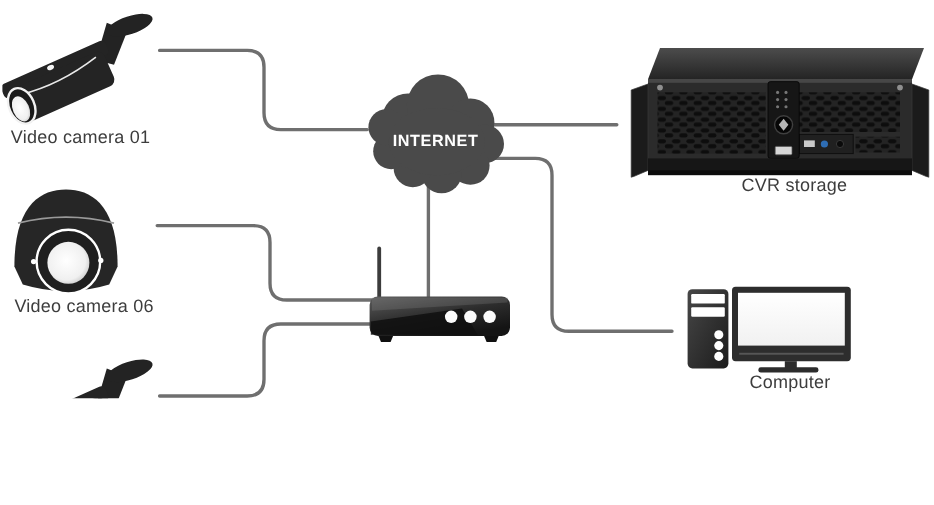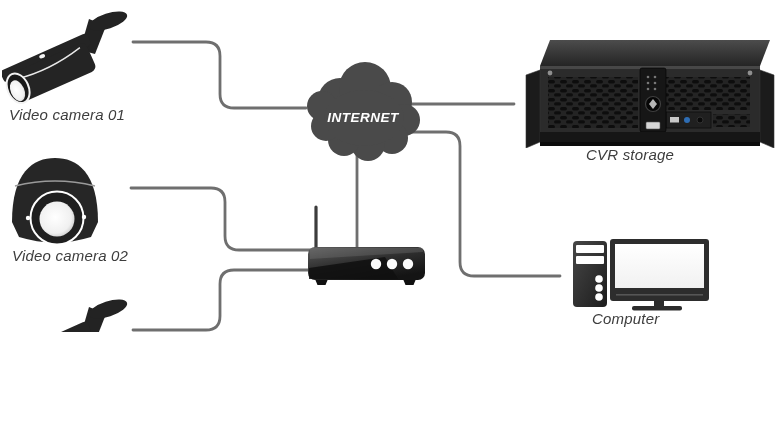--- a/index.html
+++ b/index.html
@@ -1,25 +1,24 @@
 <!DOCTYPE html>
 <html><head>
 <meta charset="utf-8">
 <style>
   html,body{margin:0;padding:0;background:#fff;}
   .canvas{
     position:relative;width:778px;height:332px;background:#ffffff;overflow:hidden;
     font-family:"Liberation Sans", sans-serif;
-    font-style:italic;
   }
   .abs{position:absolute;}
   .node-label{
     position:absolute;font-size:15px;color:#3d3d3d;letter-spacing:.2px;white-space:nowrap;
   }
-  .center{text-align:left;}
+  .center{text-align:right;}
   svg{display:block;}
 </style>
 </head>
 <body>
 
 <div class="canvas">
 
   <svg width="0" height="0" style="position:absolute" aria-hidden="true">
     <defs>
       <radialGradient id="lensGrad" cx="45%" cy="45%" r="65%">
@@ -86,21 +85,21 @@
   <div class="node-label" style="left:9px;top:106px">Video camera 01</div>
 
   <svg class="abs" style="left:8px;top:152px" width="95" height="95" viewBox="0 0 95 95">
     <path d="M4,70 C4,20 25,6 47,6 C69,6 90,20 90,70 L83,85 Q47,96 11,85 Z" fill="#262626"></path>
     <path d="M7,34 Q47,24 87,34" stroke="#9a9a9a" stroke-width="1.5" fill="none"></path>
     <circle cx="49" cy="66" r="26.5" fill="#1f1f1f" stroke="#ffffff" stroke-width="2"></circle>
     <circle cx="49" cy="67" r="17.5" fill="url(#lensGrad)"></circle>
     <circle cx="20" cy="66" r="2.2" fill="#ffffff"></circle>
     <circle cx="76" cy="65" r="2.2" fill="#ffffff"></circle>
   </svg>
-  <div class="node-label" style="left:12px;top:247px">Video camera 02</div>
+  <div class="node-label" style="left:12px;top:247px">Video camera 06</div>
 
   <svg class="abs" style="left:2px;top:294px" width="135" height="98">
     <use href="#bulletCam"></use>
   </svg>
 
   <svg class="abs" style="left:295px;top:55px" width="130" height="110" viewBox="0 0 130 110">
     <g fill="#4a4a4a">
       <circle cx="45" cy="45" r="22"></circle>
         <circle cx="70" cy="33" r="26"></circle>
         <circle cx="97" cy="47" r="20"></circle>

